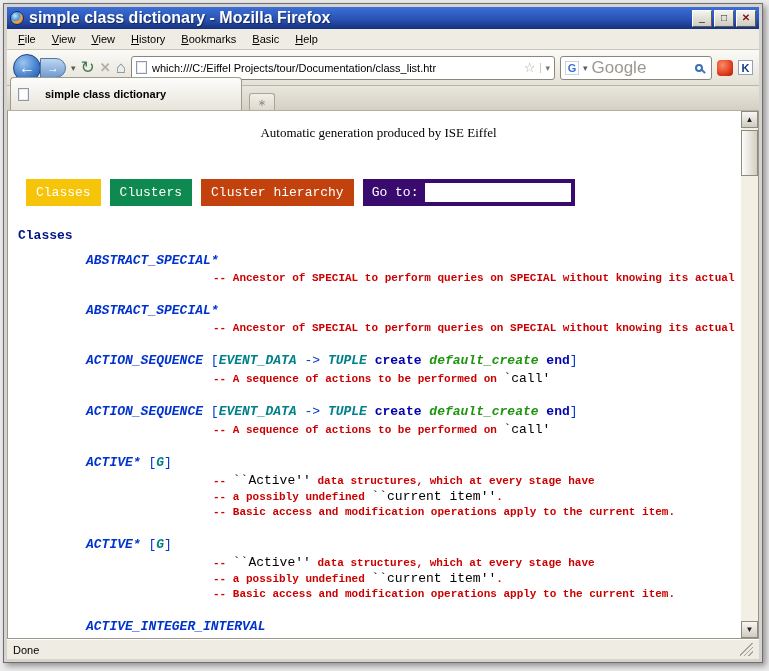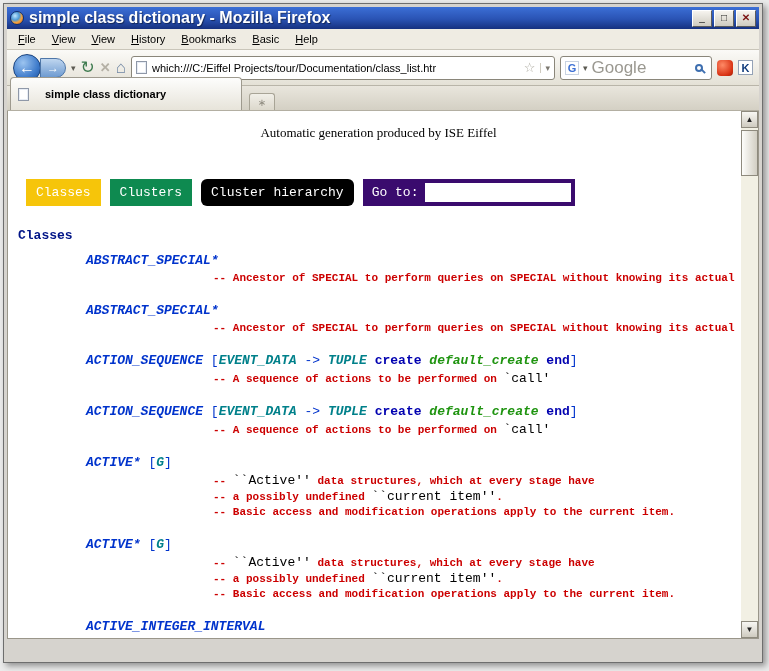--- a/index.html
+++ b/index.html
@@ -177,21 +177,21 @@
     <div class="tab-stub">∗</div>
   </div>
 
   <div class="content">
     <div class="pagearea">
       <div class="page-title">Automatic generation produced by ISE Eiffel</div>
       <div class="nav-row">
         <div class="nav-btns">
             <div class="nav-btn" style="background: rgb(246, 197, 10); color: rgb(255, 255, 255);">Classes</div>
             <div class="nav-btn" style="background: rgb(14, 138, 80); color: rgb(255, 255, 255);">Clusters</div>
-            <div class="nav-btn" style="background: #000000; color: rgb(255, 255, 255); border-radius: 6px;">Cluster hierarchy</div>
+            <div class="nav-btn" style="background: #c2410c; color: rgb(255, 255, 255);">Cluster hierarchy</div>
           </div>
         <div class="goto" style="background: rgb(58, 11, 110); color: rgb(255, 255, 255);">
           <span class="goto-label">Go to:</span>
           <input class="goto-input" value="" style="">
         </div>
       </div>
       <div class="heading">Classes</div>
       <div class="class-list">
           <div class="entry">
             <div class="sig"><span class="tok-class">ABSTRACT_SPECIAL*</span></div>
@@ -238,14 +238,19 @@
           </div>
         </div>
     </div>
     <div class="vscroll">
       <div class="sbtn up">▲</div>
       <div class="thumb"></div>
       <div class="sbtn down">▼</div>
     </div>
   </div>
 
+  <div class="statusbar">
+    <span>Done</span>
+    <span class="spacer"></span>
+    <span class="grip"></span>
+  </div>
 
 </div>
 
 </body></html>

